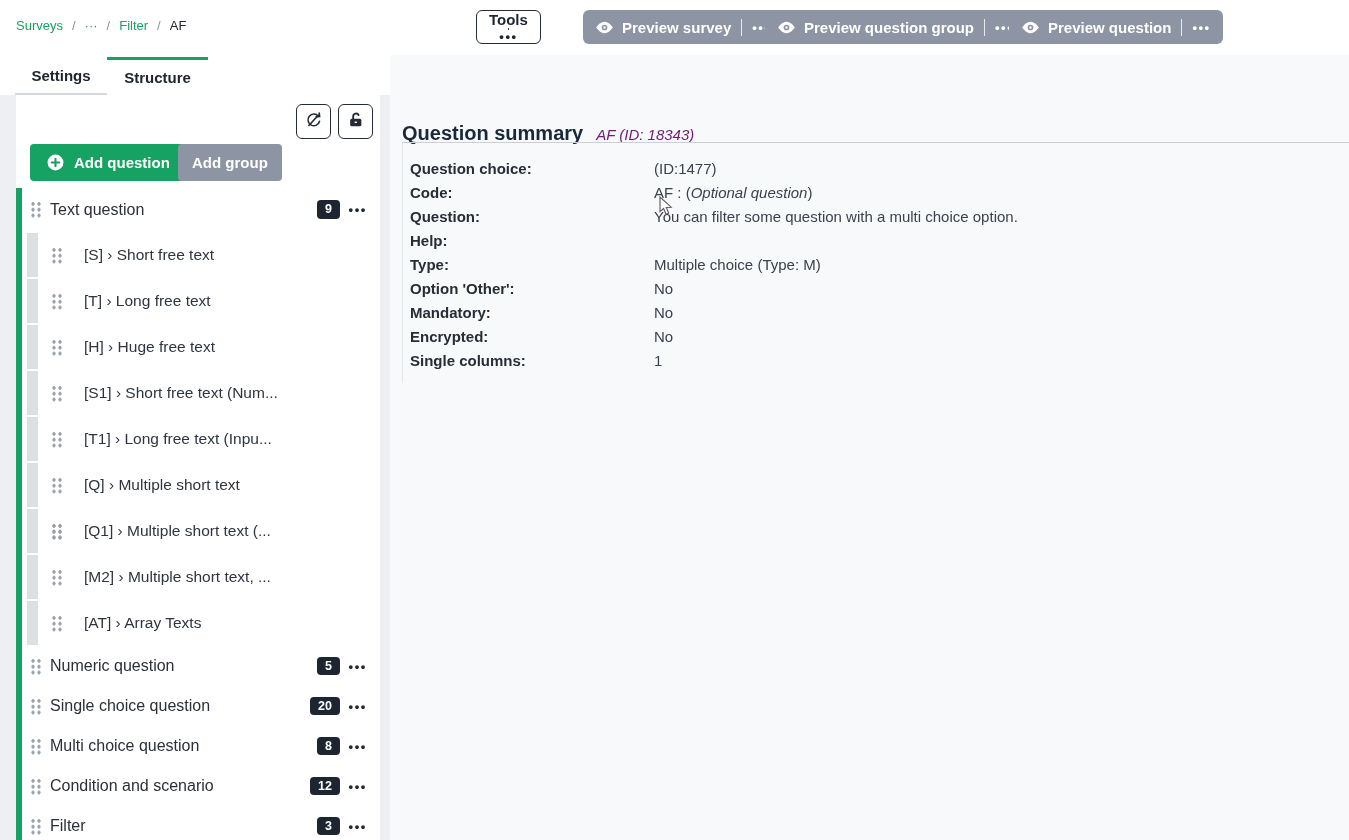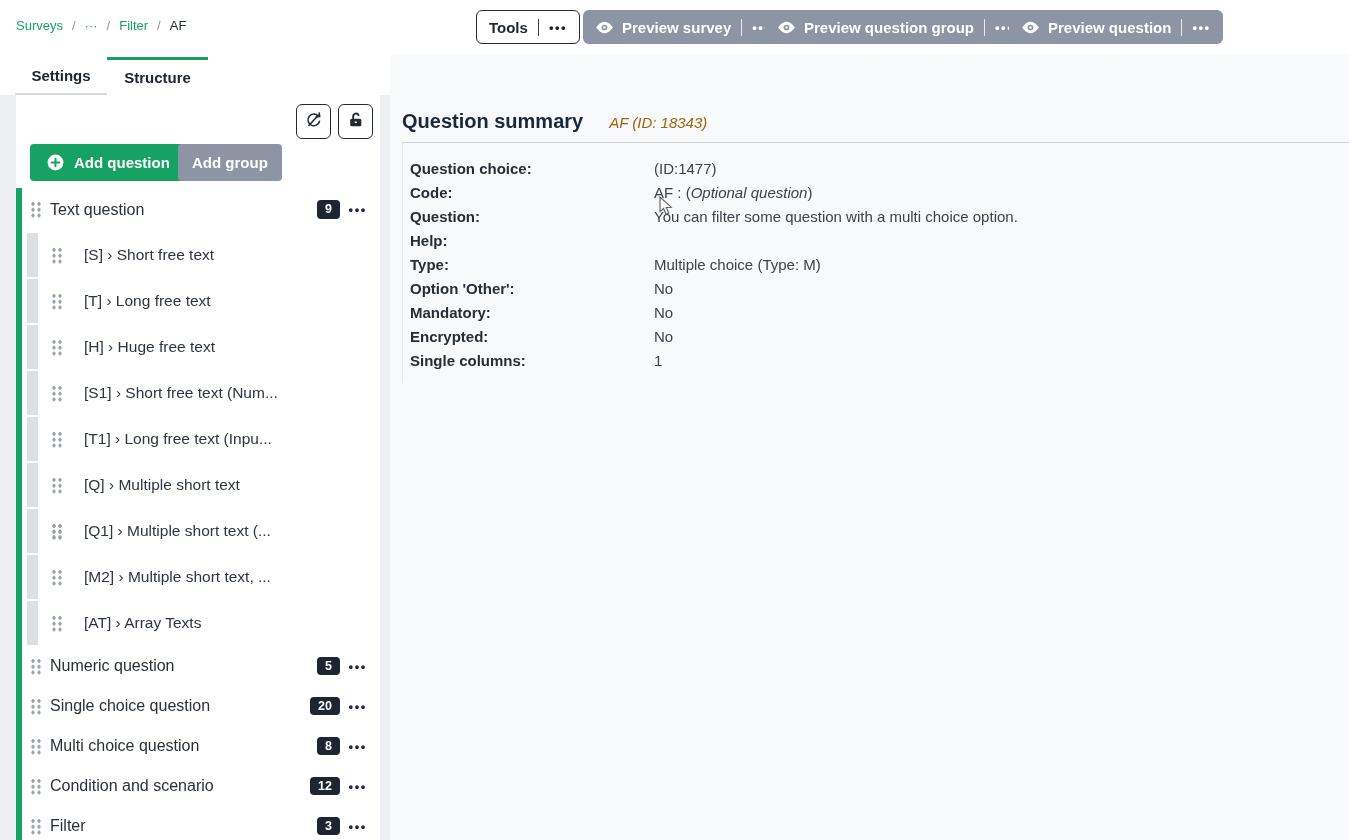--- a/index.html
+++ b/index.html
@@ -18,21 +18,21 @@
     display:flex; align-items:center; gap:9px; }
   .bc-item { color:#222a35; }
   .bc-item.link { color:#16a262; cursor:pointer; }
   .bc-sep { color:#8a919c; }
 
   
   .btn { position:absolute; top:10px; height:34px; display:flex; align-items:center;
     border-radius:6px; font-size:15px; white-space:nowrap; padding:0 12px; cursor:pointer; }
   .btn .sep { width:1px; height:17px; margin:0 10px; }
   .btn .dots { font-size:13px; font-weight:700; letter-spacing:1.5px; line-height:1; }
-  .btn-tools { left:476px; background:#fff; border:1.5px solid #252c38; color:#1e2530; font-weight:600; }
+  .btn-tools { left:476px; background:#fff; border:1.5px solid #252c38; color:#1e2530; font-weight:600;flex-direction:column; }
   .btn-tools .sep { background:#39414e; }
   .btn-preview { background:#8d94a3; color:#fff; font-weight:600; border:none;text-align:center; }
   .btn-preview .sep { background:rgba(255,255,255,.8); }
   .btn-preview .eye { width:19px; height:19px; margin-right:8px; flex:0 0 auto; }
   #pv-0 { left:583px; } #pv-1 { left:765px; } #pv-2 { left:1009px; }
 
   
   .tab { position:absolute; top:57px; height:38px; display:flex; align-items:center;
     justify-content:center; font-size:15px; font-weight:600; color:#20262f; cursor:pointer; }
   .tab-settings { left:15px; width:92px; border-bottom:2px solid #d6d9de; }
@@ -68,23 +68,23 @@
   .c-row .indent { position:absolute; left:5px; top:0; bottom:0; width:11px; background:#dcdfe4; }
   .g-label { position:absolute; left:28px; font-size:16px; color:#2a3038; white-space:nowrap; }
   .c-label { position:absolute; left:62px; font-size:15.5px; color:#2e3540; white-space:nowrap; }
   .count-badge { position:absolute; right:40px; background:#1d2531; color:#fff;
     font-size:12.5px; font-weight:700; padding:3px 8px; border-radius:4px; line-height:1; }
   .row-dots { position:absolute; right:13px; font-size:13px; font-weight:700;
     letter-spacing:1.6px; color:#232933; cursor:pointer; line-height:1; }
   .extra-handle { position:absolute; right:14px; left:auto; display:none; }
 
   
-  .q-title-row { position:absolute; left:402px; top:110px; display:flex; align-items:baseline; }
+  .q-title-row { position:absolute; left:402px; top:122px; display:flex; align-items:baseline; }
   .q-title { font-size:20px; font-weight:700; color:#19283b; }
-  .q-subtitle { font-size:15px; font-style:italic; color:#a16207; margin-left:26px; }
+  .q-subtitle { font-size:15px; font-style:italic; color:#701a75; margin-left:13px; }
   .summary-wrap { position:absolute; left:402px; top:142px; right:0;
     border-top:1px solid #ccd0d5; }
   .summary-table { border-left:1px solid #e4e7eb; padding:14px 0 10px 7px; width:700px; }
   .s-row { display:flex; min-height:24px; line-height:24px; font-size:15px; }
   .s-label { width:244px; flex:0 0 auto; font-weight:700; color:#272d34; }
   .s-value { color:#3b424b; }
   .s-value em { font-style:italic; }
 
   .cursor { position:absolute; left:656px; top:196px; width:20px; height:20px; pointer-events:none; }
 </style>

